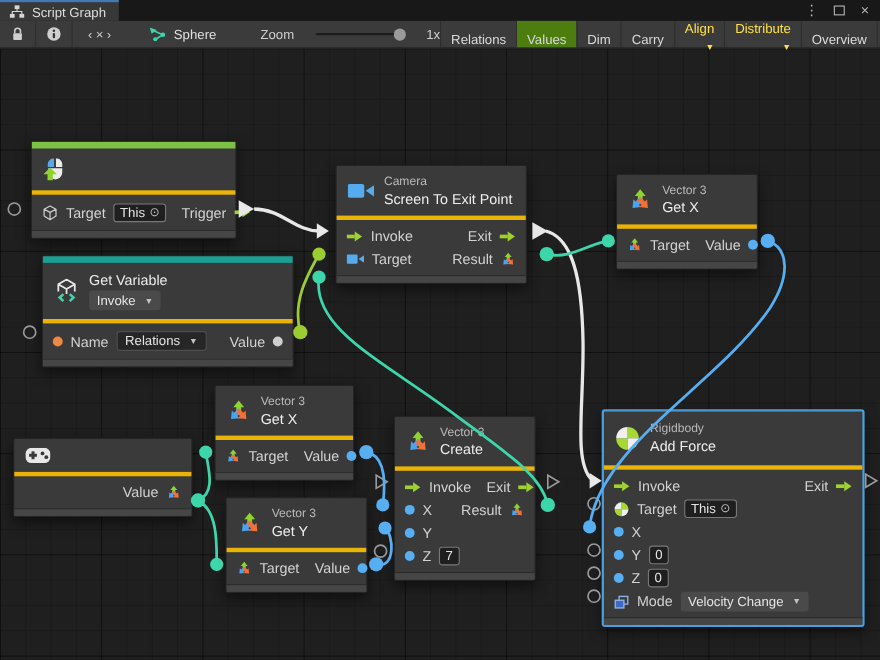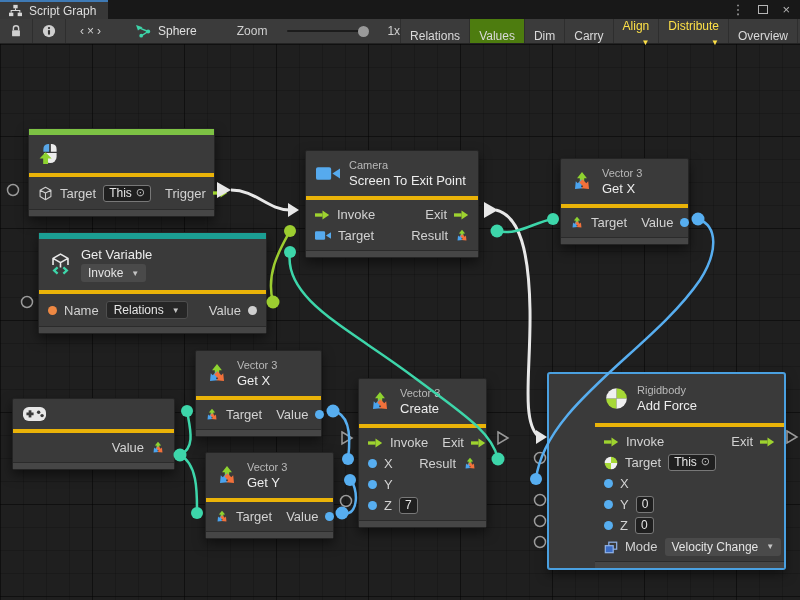--- a/index.html
+++ b/index.html
@@ -436,21 +436,21 @@
         <span class="dot blue"></span>
         <span>Z</span>
         <span class="vbox">
             <span>7</span>
           </span>
       </div>
     </div>
     <div class="nfoot"></div>
   </div>
 
-  <div class="node selected" style="left:548px; top:373px; width:237px;padding-left:46px;">
+  <div class="node selected" style="left:548px; top:373px; width:237px;">
     <div class="nhead tall">
       <svg class="icon" width="23" height="23">
           <use href="#rb"></use>
         </svg>
       <div class="lines">
         <span class="ncat">Rigidbody</span>
         <span class="ntitle">Add Force</span>
       </div>
     </div>
     <div class="nbody">

